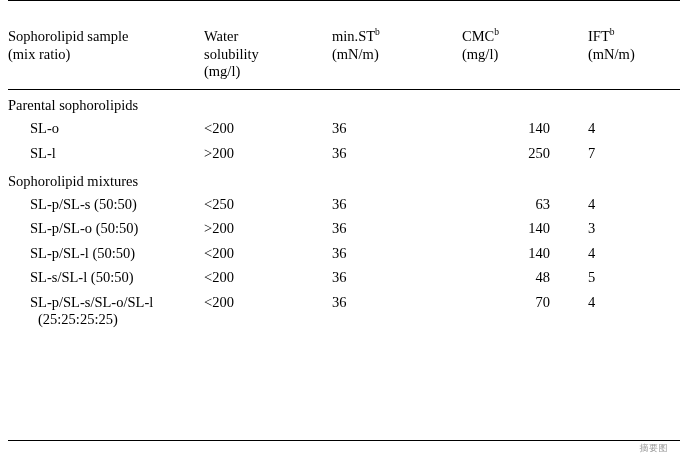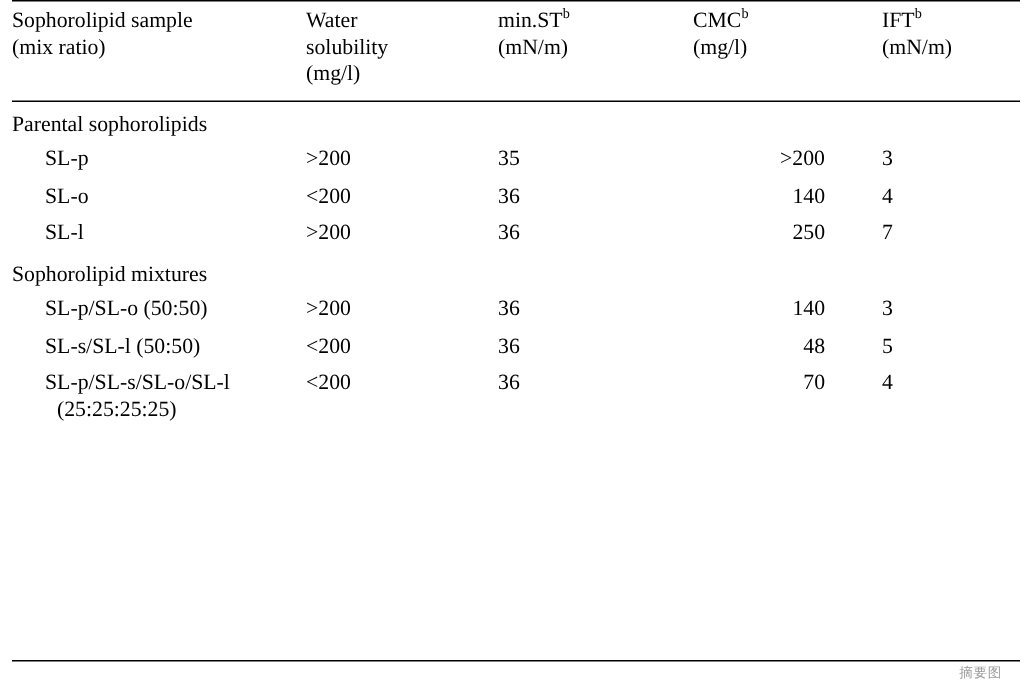--- a/index.html
+++ b/index.html
@@ -33,21 +33,21 @@
     vertical-align: top;
     padding: 0 0 0 0;
   }
   .rule-top {
     border-top: 1.6px solid #000;
   }
   .rule-mid {
     border-bottom: 1.6px solid #000;
   }
   thead tr.head-row th {
-    padding-top: 5px;
+    padding-top: 27px;
     padding-bottom: 8px;
   }
   .hdr-line {
     display: block;
     white-space: pre;
   }
   sup {
     font-size: 9.5px;
     vertical-align: super;
     line-height: 0;
@@ -142,31 +142,20 @@
           <span class="hdr-line">(mN/m)</span>
         </th>
       </tr>
     </thead>
     <tbody>
 
       <tr class="section-row">
         <td class="c-sample" colspan="5">Parental sophorolipids</td>
       </tr>
 
-      <tr>
-        <td class="c-sample">
-            <span class="indent">SL-p</span>
-          </td>
-        <td class="c-solub">&gt;200</td>
-        <td class="c-minst">35</td>
-        <td class="c-cmc">
-            <span class="num-cmc">&gt;200</span>
-          </td>
-        <td class="c-ift">3</td>
-      </tr>
 
 
       <tr>
         <td class="c-sample">
             <span class="indent">SL-o</span>
           </td>
         <td class="c-solub">&lt;200</td>
         <td class="c-minst">36</td>
         <td class="c-cmc">
             <span class="num-cmc">140</span>
@@ -183,33 +172,55 @@
         <td class="c-cmc">
             <span class="num-cmc">250</span>
           </td>
         <td class="c-ift">7</td>
       </tr>
 
       <tr class="section-row">
         <td class="c-sample" colspan="5">Sophorolipid mixtures</td>
       </tr>
 
+      <tr>
+        <td class="c-sample">
+            <span class="indent">SL-p/SL-s (50:50)</span>
+          </td>
+        <td class="c-solub">&lt;250</td>
+        <td class="c-minst">36</td>
+        <td class="c-cmc">
+            <span class="num-cmc">63</span>
+          </td>
+        <td class="c-ift">4</td>
+      </tr>
 
       <tr>
         <td class="c-sample">
             <span class="indent">SL-p/SL-o (50:50)</span>
           </td>
         <td class="c-solub">&gt;200</td>
         <td class="c-minst">36</td>
         <td class="c-cmc">
             <span class="num-cmc">140</span>
           </td>
         <td class="c-ift">3</td>
       </tr>
 
+      <tr>
+        <td class="c-sample">
+            <span class="indent">SL-p/SL-l (50:50)</span>
+          </td>
+        <td class="c-solub">&lt;200</td>
+        <td class="c-minst">36</td>
+        <td class="c-cmc">
+            <span class="num-cmc">140</span>
+          </td>
+        <td class="c-ift">4</td>
+      </tr>
 
 
       <tr>
         <td class="c-sample">
             <span class="indent">SL-s/SL-l (50:50)</span>
           </td>
         <td class="c-solub">&lt;200</td>
         <td class="c-minst">36</td>
         <td class="c-cmc">
             <span class="num-cmc">48</span>

